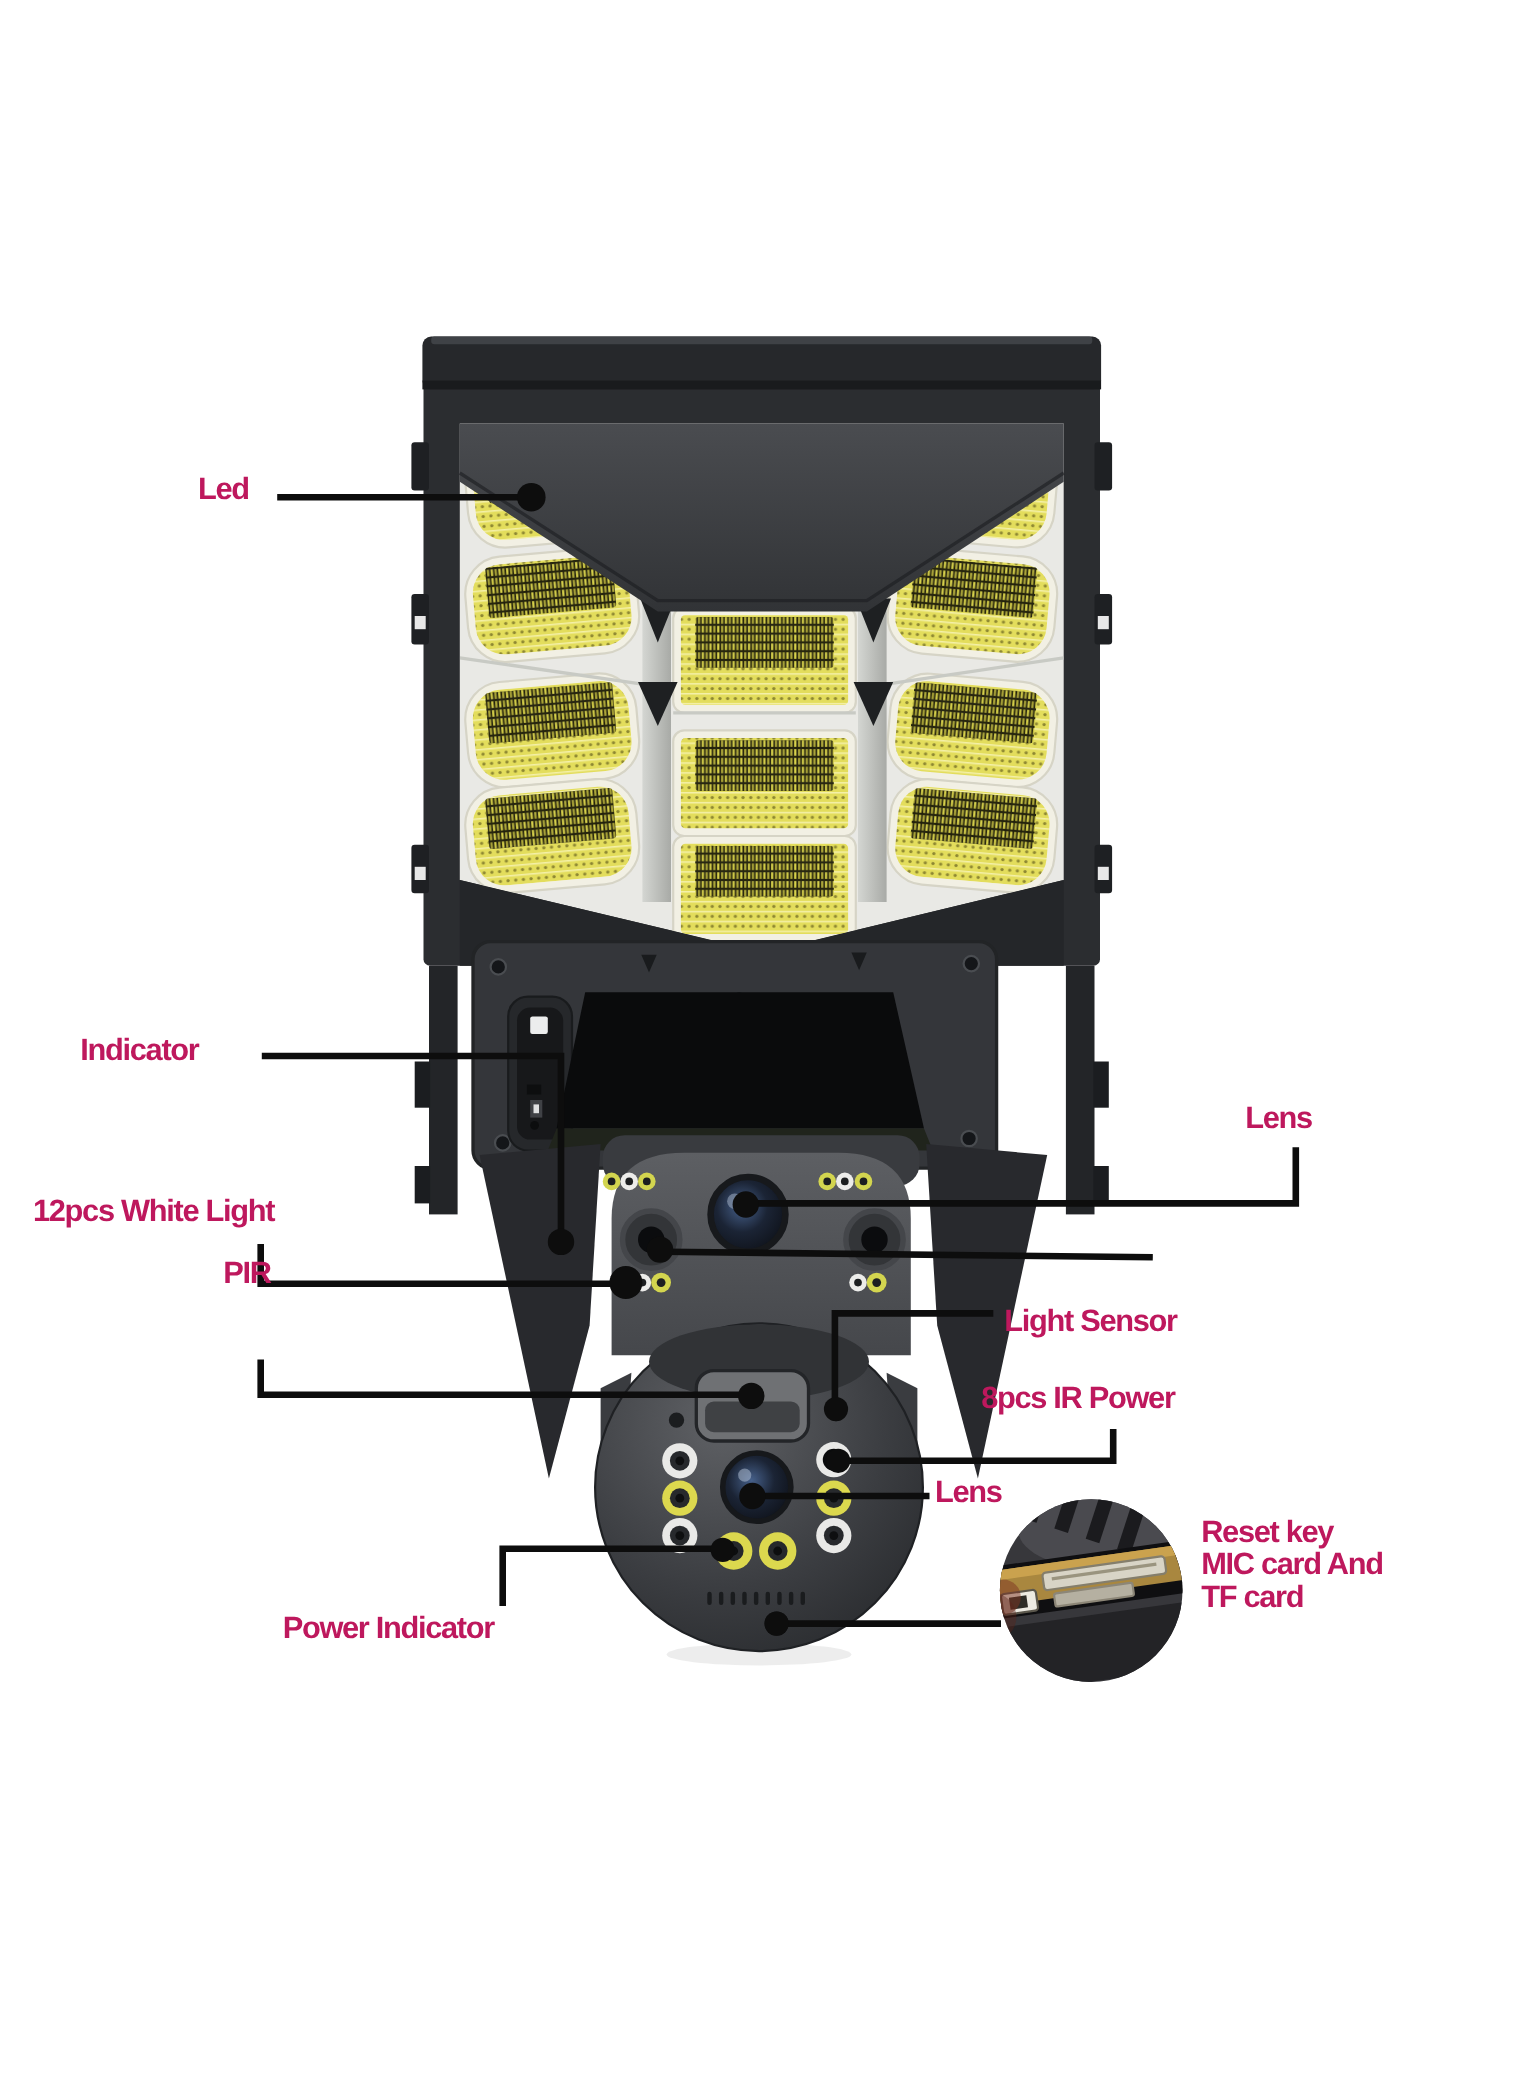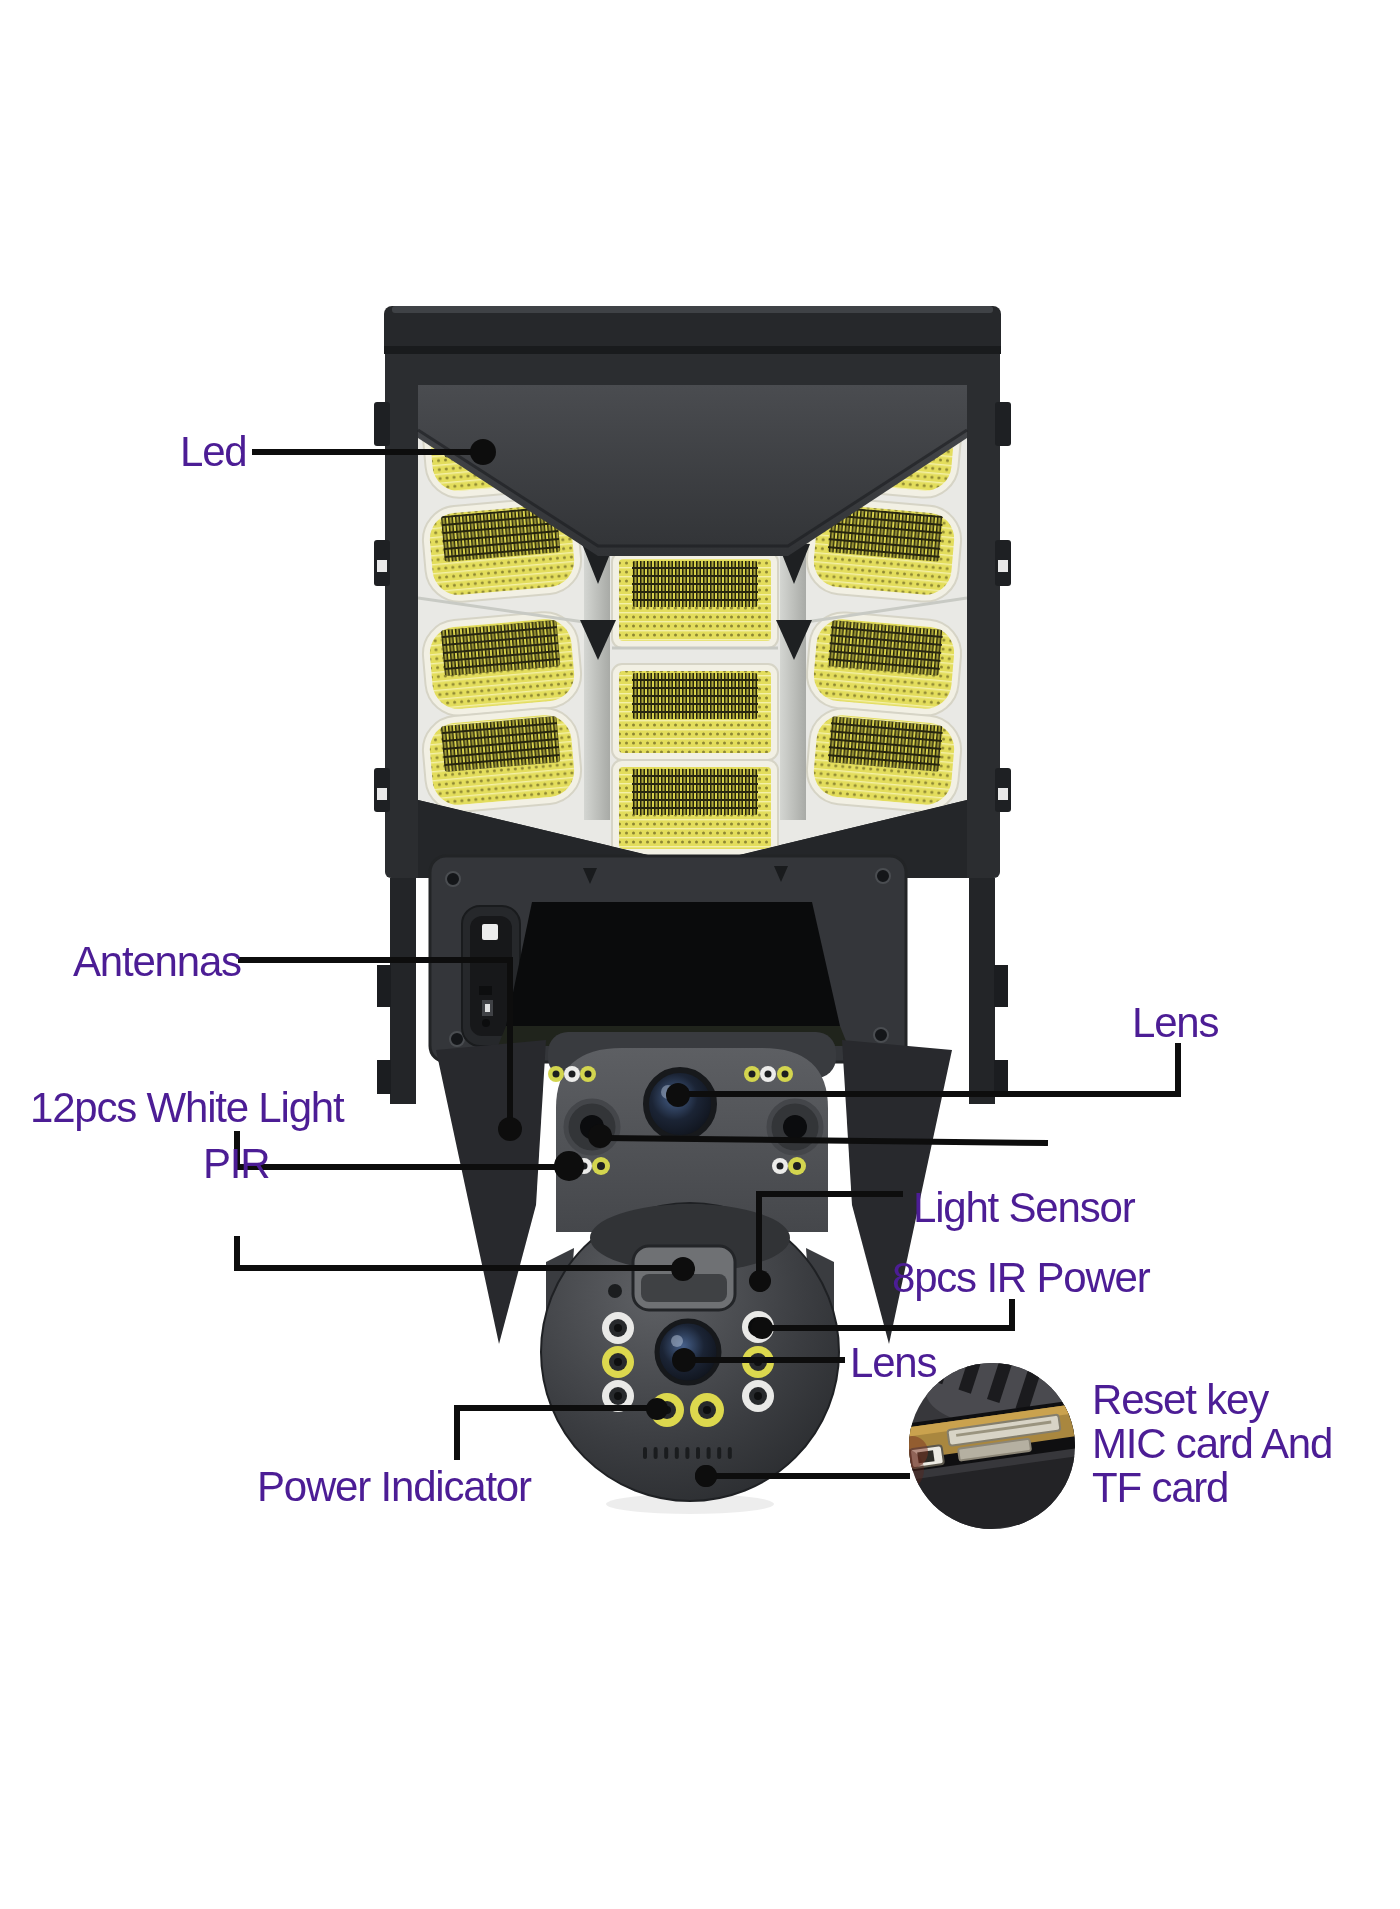--- a/index.html
+++ b/index.html
@@ -1,20 +1,20 @@
 <!DOCTYPE html>
 <html><head>
 <meta charset="utf-8">
 <style>
   html,body{margin:0;padding:0;background:#ffffff;}
   .canvas{position:relative;width:1400px;height:1909px;background:#ffffff;overflow:hidden;
           font-family:"Liberation Sans", sans-serif;}
   .layer{position:absolute;left:0;top:0;width:1400px;height:1909px;}
   svg.layer{display:block;}
-  .label{position:absolute;font-size:42px;line-height:1.05;font-weight:400;color:#4c1d95;
+  .label{position:absolute;font-size:28px;line-height:1.05;font-weight:700;color:#be185d;
          letter-spacing:-1.2px;white-space:nowrap;}
 </style>
 </head>
 <body>
 
 <div class="canvas">
 
   <svg class="layer" viewBox="0 0 1400 1909">
     <defs>
       <linearGradient id="gHood" x1="0" y1="0" x2="0" y2="1">
@@ -364,21 +364,21 @@
       <path d="M845,1360 H688" fill="none" stroke="#0d0d0d" stroke-width="6" stroke-linecap="butt" stroke-linejoin="miter"></path>
       <circle cx="684" cy="1360" r="12" fill="#0d0d0d"></circle>
       <path d="M457,1460 V1408 H650" fill="none" stroke="#0d0d0d" stroke-width="6" stroke-linecap="butt" stroke-linejoin="miter"></path>
       <circle cx="657" cy="1409" r="11" fill="#0d0d0d"></circle>
       <path d="M716,1476 H910" fill="none" stroke="#0d0d0d" stroke-width="6" stroke-linecap="butt" stroke-linejoin="miter"></path>
       <circle cx="706" cy="1476" r="11" fill="#0d0d0d"></circle>
     </svg>
 
   <div class="layer" id="labels">
       <div class="label" style="left: 180px; top: 430px;">Led</div>
-      <div class="label" style="left: 73px; top: 940px;">Antennas</div>
+      <div class="label" style="left: 73px; top: 940px;">Indicator</div>
       <div class="label" style="left: 30px; top: 1086px;">12pcs White Light</div>
       <div class="label" style="left: 203px; top: 1142px;">PIR</div>
       <div class="label" style="left: 1132px; top: 1001px;">Lens</div>
       <div class="label" style="left: 913px; top: 1175px; margin-top: 11px;">Light Sensor</div>
       <div class="label" style="left: 892px; top: 1256px;">8pcs IR Power</div>
       <div class="label" style="left: 850px; top: 1341px;">Lens</div>
       <div class="label" style="left: 257px; top: 1465px;">Power Indicator</div>
       <div class="label" style="left: 1092px; top: 1378px;">
         <div>Reset key</div>
         <div>MIC card And</div>

